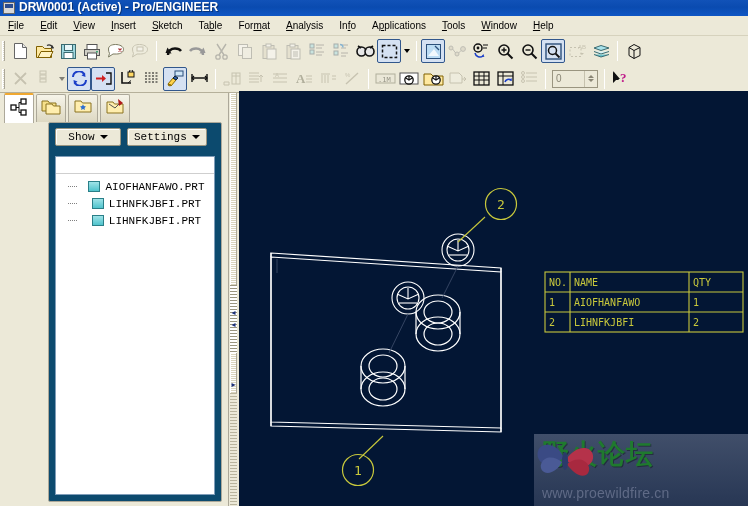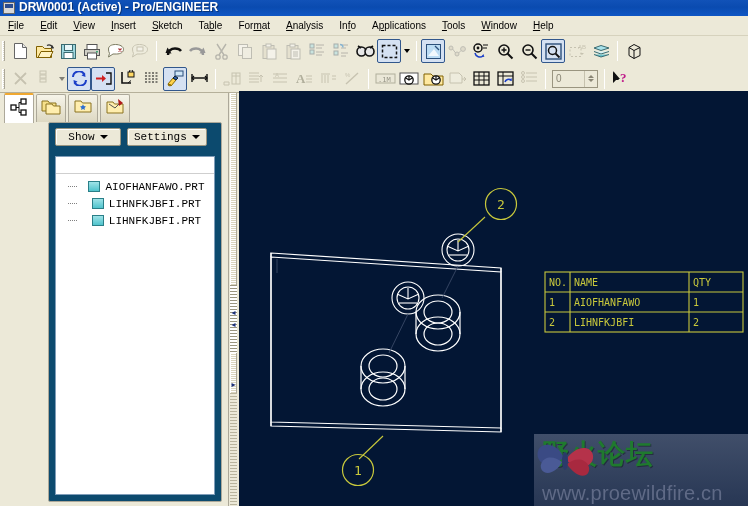--- a/index.html
+++ b/index.html
@@ -179,21 +179,21 @@
     overflow: hidden;
   }
   .wm-logo { width: 62px; height: 52px; flex: 0 0 auto; }
   .wm-right { margin-left: 2px; }
   .wm-cn {
     font-family: "DejaVu Sans", sans-serif; font-size: 27px; font-weight: bold;
     color: #1f7a2e; line-height: 30px; letter-spacing: 1px;
     text-shadow: 1px 1px 0 rgba(0,0,0,.35);
   }
   .wm-url {
-    font-family: "Liberation Sans", sans-serif; font-size: 20px;
+    font-family: "Liberation Sans", sans-serif; font-size: 14px;
     color: #5f6a86; line-height: 18px; margin-top: 15px; letter-spacing: .2px;
   }
 </style>
 </head>
 <body>
 
 <div id="app">
 
   <div class="titlebar">
     <div class="tb-icon"></div>

